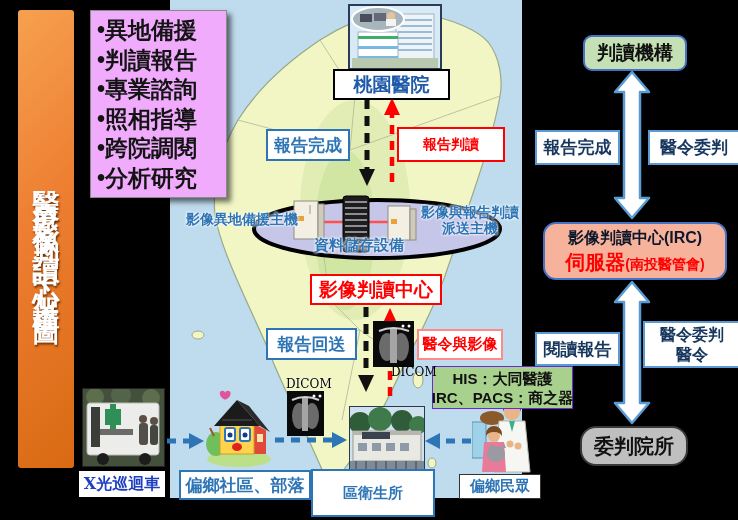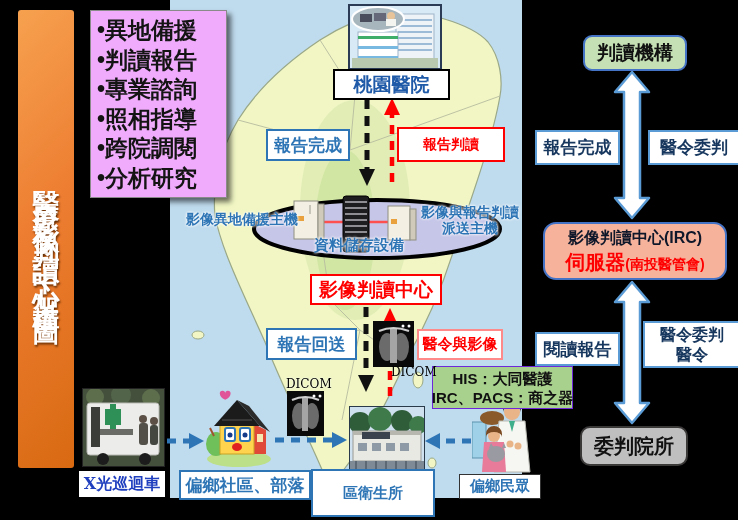--- a/index.html
+++ b/index.html
@@ -346,17 +346,17 @@
     <span style="font-size:16px;color:#0f172a">影像判讀中心(IRC)</span>
     <span style="color:#FF0000"><span style="font-size:20px">伺服器</span><span style="font-size:14px">(南投醫管會)</span></span>
   </div>
   <div class="lab lightblue-b navy-t" style="left:535px;top:332px;width:81px;height:30px;font-size:17px">
     <span>閱讀報告</span>
   </div>
   <div class="lab lightblue-b navy-t" style="left:643px;top:321px;width:94px;height:43px;font-size:16px;line-height:20px;flex-direction:column">
     <span>醫令委判</span>
     <span>醫令</span>
   </div>
-  <div class="lab" style="left:580px;top:426px;width:104px;height:36px;background:#BFBFBF;border:2px solid #3B3838;border-radius:10px;font-size:20px;color:#111">
+  <div class="lab" style="left:580px;top:426px;width:104px;height:36px;background:#BFBFBF;border:2px solid #3B3838;border-radius:16px;font-size:20px;color:#111">
     <span>委判院所</span>
   </div>
 
 </div>
 
 </body></html>

